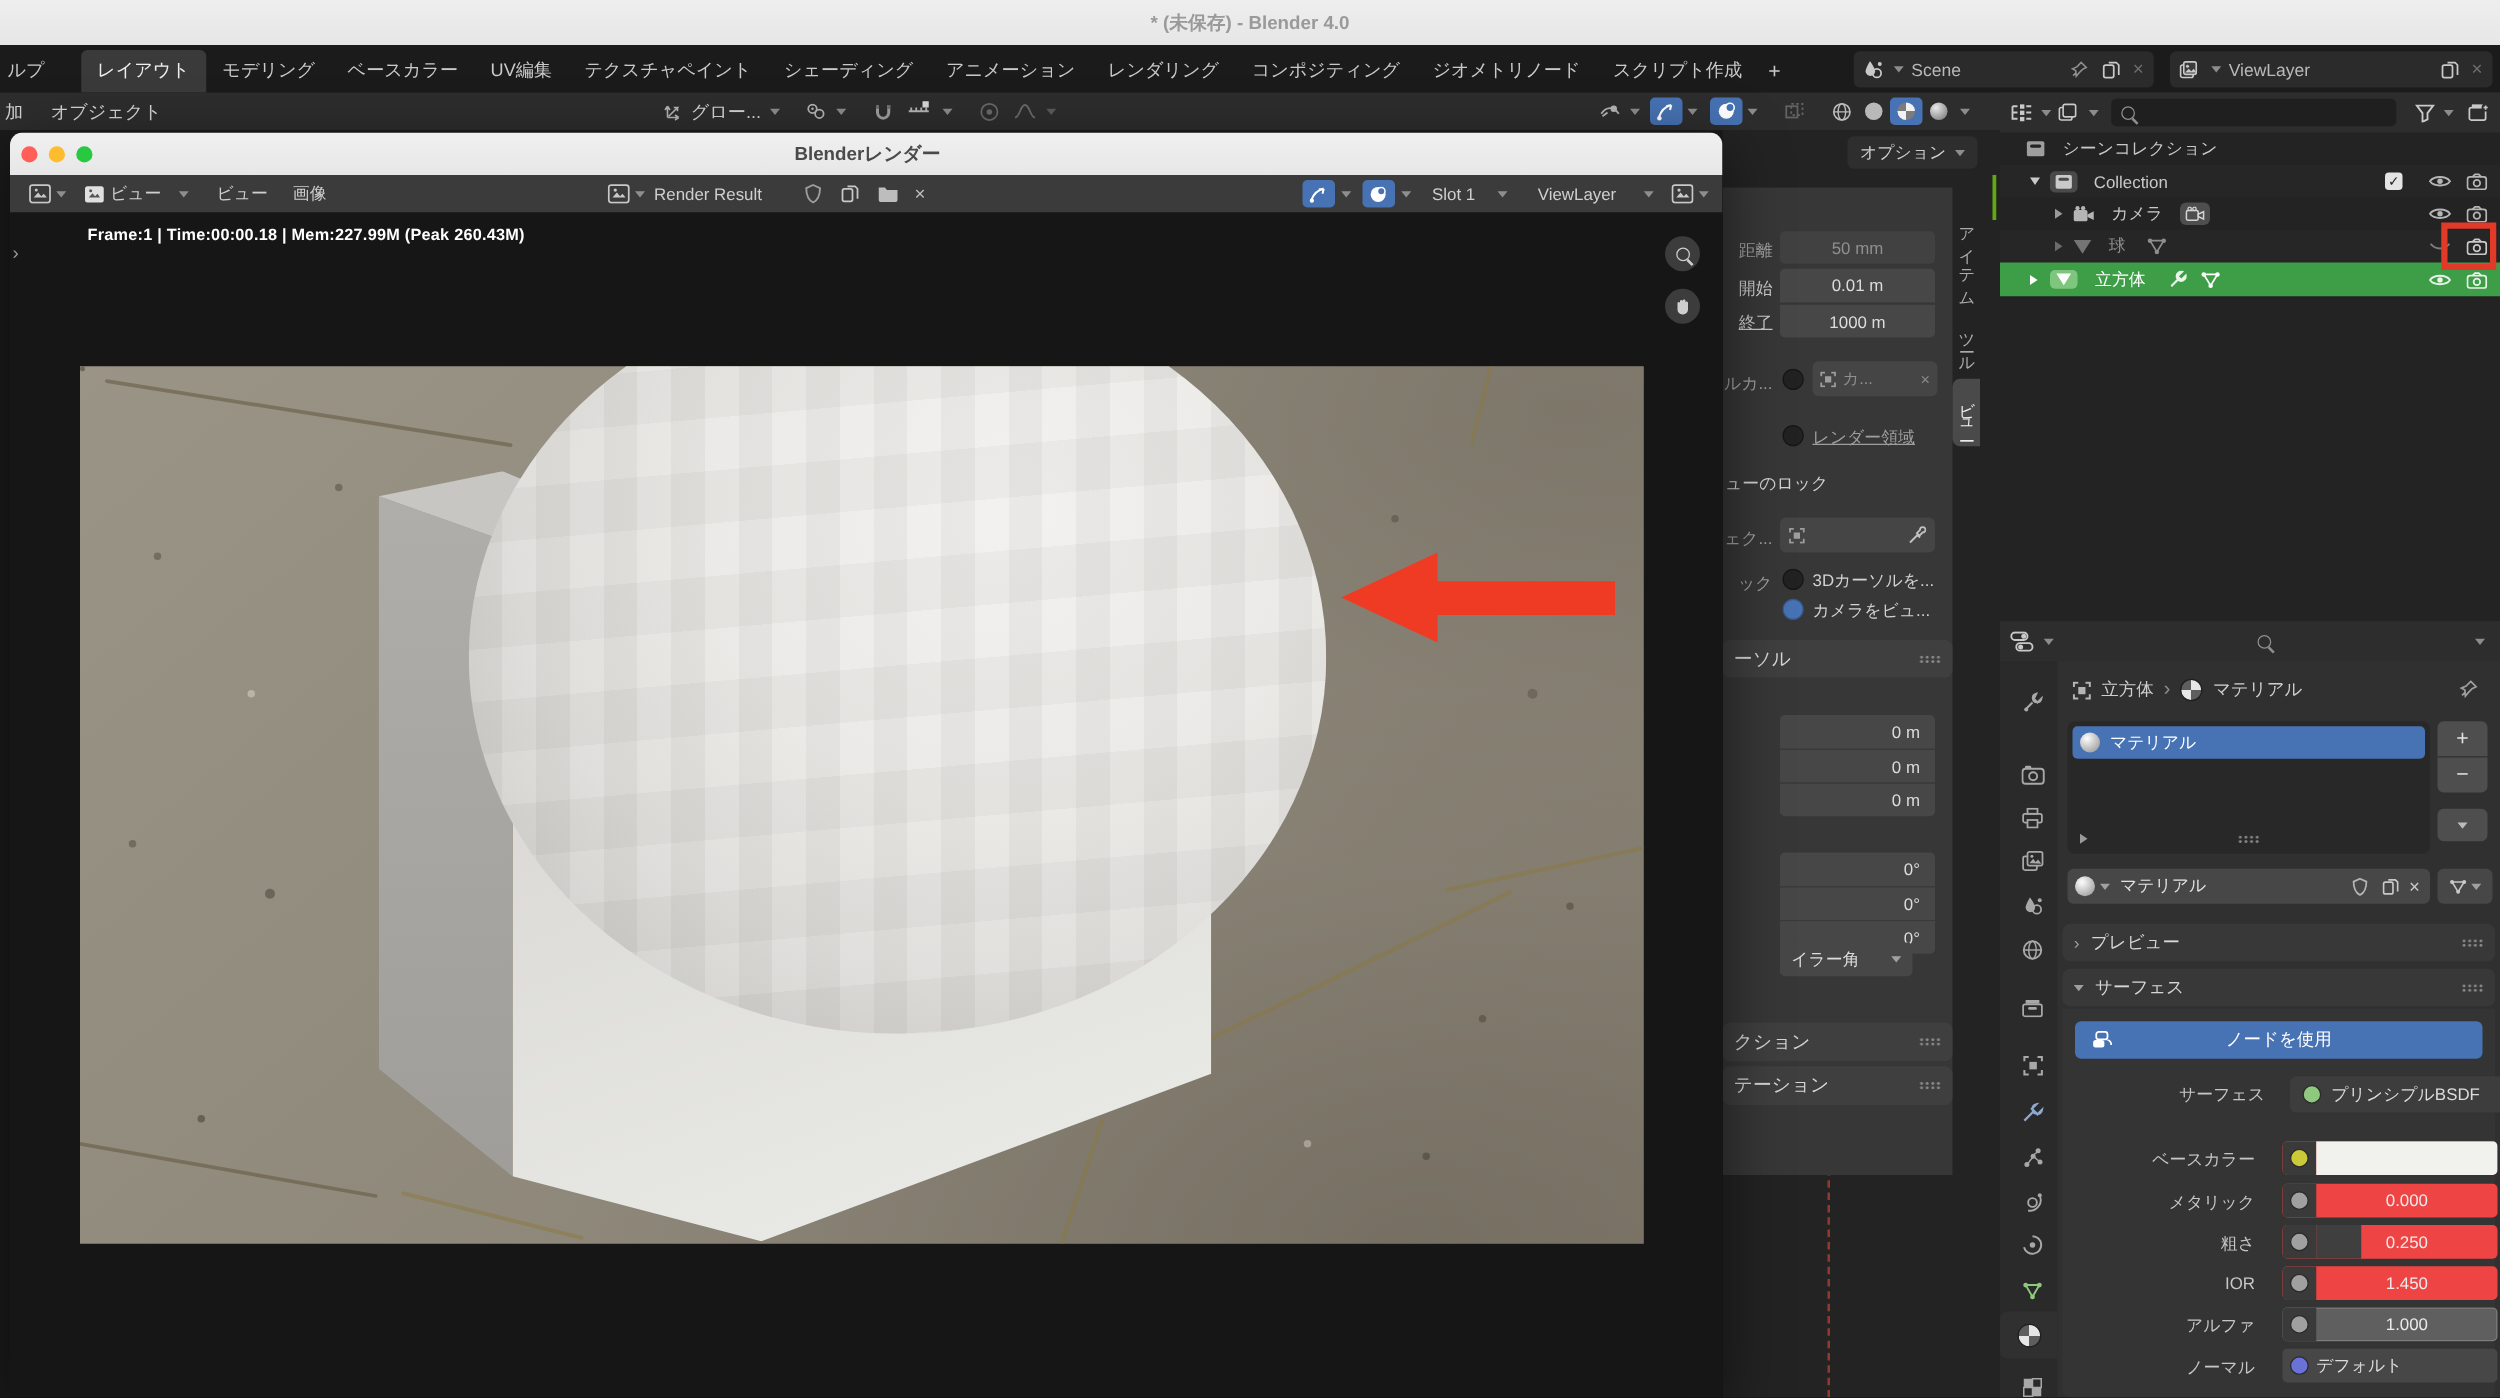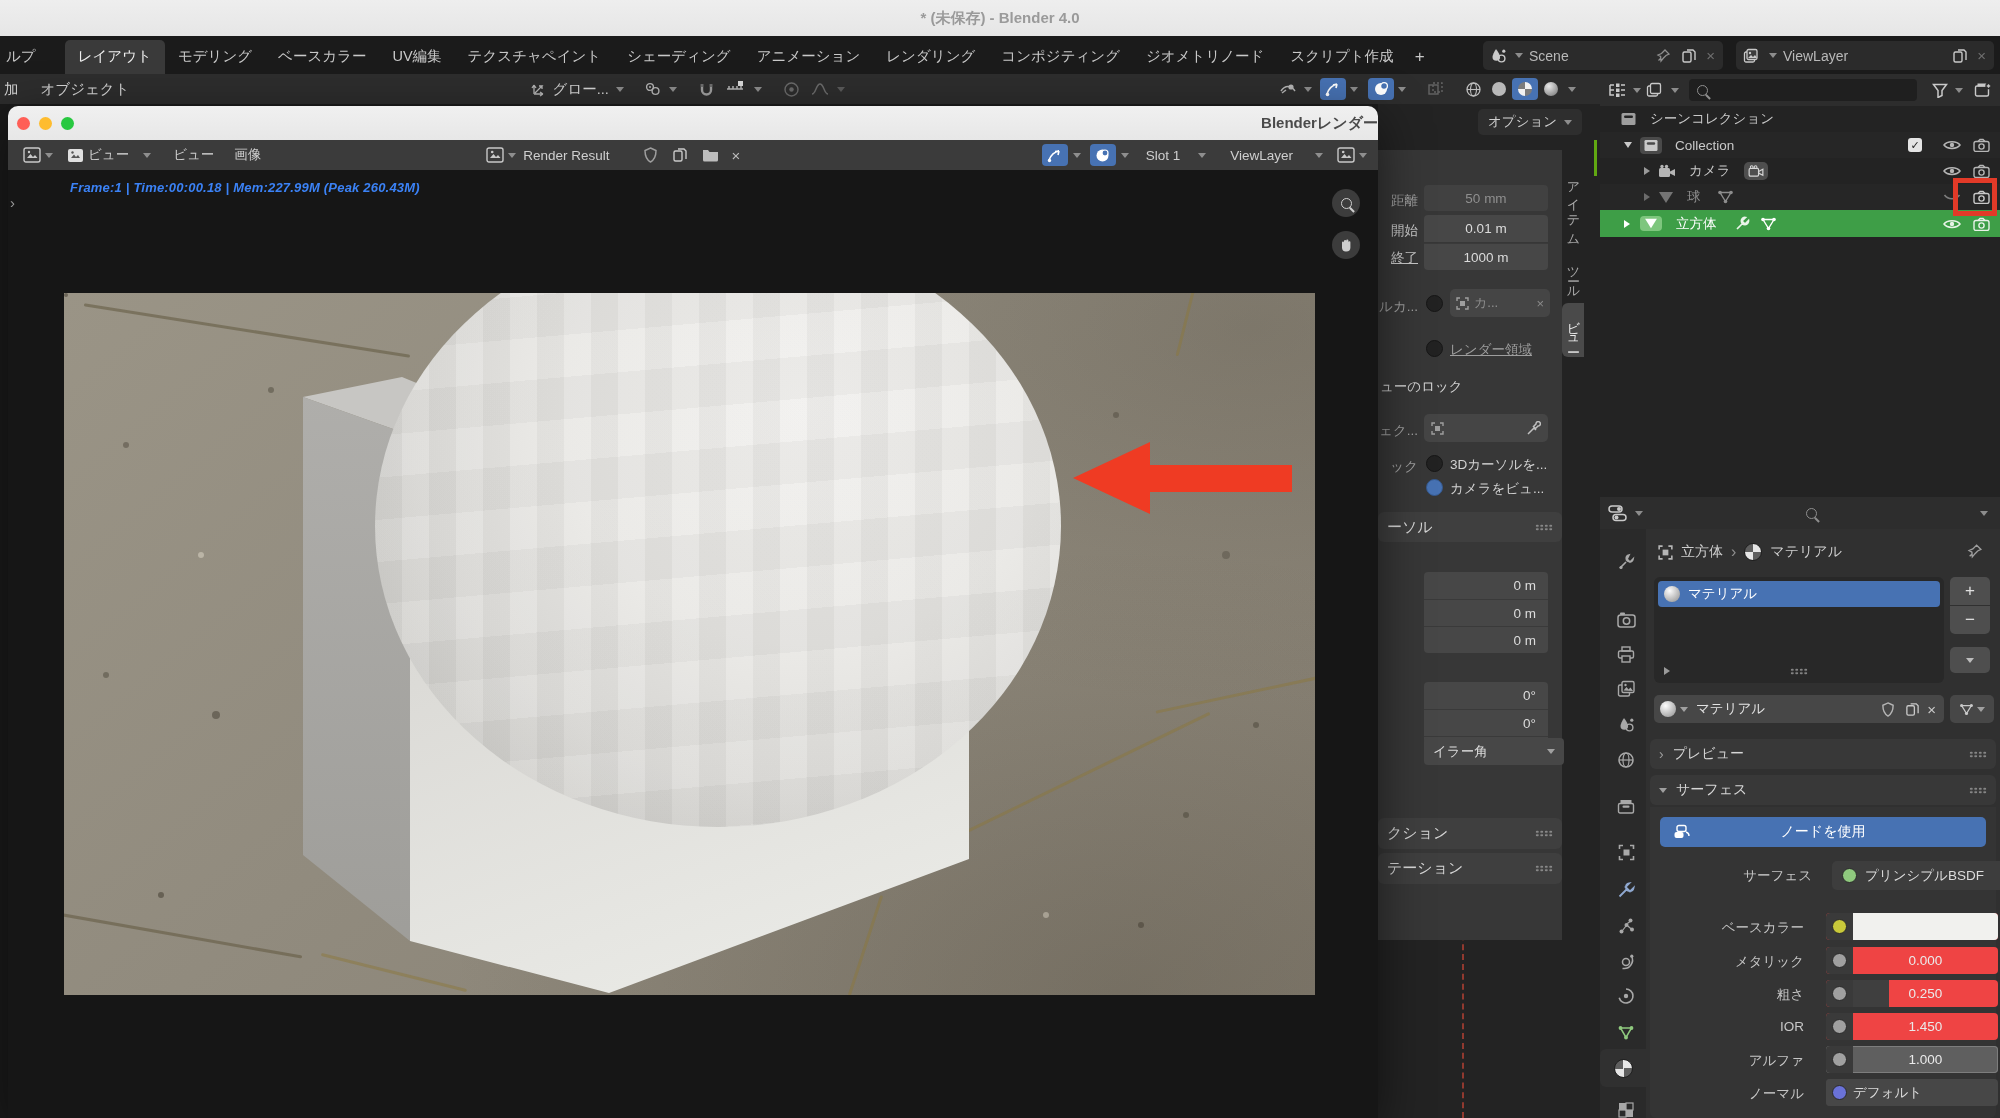--- a/index.html
+++ b/index.html
@@ -30,21 +30,21 @@
   #vpstrip{left:1378px;top:104px;width:222px;height:1014px;background:#232323;overflow:hidden;}
   .npanel-field{background:#474747;border-radius:4px;color:#dcdcdc;font-size:13.5px;display:flex;align-items:center;justify-content:center;}
   .npanel-label{color:#9e9e9e;font-size:13.5px;text-align:right;position:absolute;}
   .nph{background:#3f3f3f;border-radius:6px;color:#d6d6d6;font-size:13.5px;display:flex;align-items:center;padding:0 9px;justify-content:space-between;}
   .ckc{width:15px;height:15px;border-radius:50%;background:#222;border:1px solid #161616;}
   .vtab{writing-mode:vertical-rl;color:#ababab;font-size:13px;letter-spacing:2px;padding:9px 2px;}
   .vtab.active{background:#4a4a4a;border-radius:6px 0 0 6px;color:#ececec;}
   
   #rwin{left:8px;top:106px;width:1370px;height:1012px;border-radius:10px 10px 0 0;box-shadow:0 14px 50px rgba(0,0,0,.55);overflow:hidden;background:#161616;}
   #rwtitle{height:34px;background:linear-gradient(#f0f0f0,#e7e7e7);display:flex;align-items:center;position:relative;}
-  #rwtitle .t{position:absolute;left:2px;right:0;text-align:right;color:#4a4a4a;font-weight:bold;font-size:15px;}
+  #rwtitle .t{position:absolute;left:2px;right:0;text-align:center;color:#4a4a4a;font-weight:bold;font-size:15px;}
   .tl{width:13px;height:13px;border-radius:50%;margin-left:9px;}
   #rwtoolbar{height:30px;background:#3b3b3b;display:flex;align-items:center;color:#cfcfcf;font-size:13.5px;}
   .tbtn{display:flex;align-items:center;gap:4px;padding:0 7px;color:#cfcfcf;}
   .bluebtn{width:26px;height:22px;background:#4772b3;border-radius:4px;display:flex;align-items:center;justify-content:center;color:#fff;}
   
   #photo{left:64px;top:293px;width:1251px;height:702px;background:
      radial-gradient(ellipse at 85% 100%, rgba(70,64,52,.28), transparent 45%),
      radial-gradient(ellipse at 95% 5%, rgba(74,68,56,.25), transparent 40%),
      linear-gradient(140deg,#9a9486 0%,#918b7e 45%,#867f72 100%);overflow:hidden;}
   .crack{position:absolute;background:rgba(96,87,62,.55);border-radius:2px;}
@@ -313,21 +313,21 @@
     </div>
 
     <div class="abs npanel-field" style="left:46px;top:422px;width:124px;height:27px;border-radius:4px 4px 0 0;justify-content:flex-end;padding-right:12px;box-sizing:border-box;">0 m</div>
     <div class="abs npanel-field" style="left:46px;top:449px;width:124px;height:27px;border-radius:0;border-top:1px solid #3a3a3a;box-sizing:border-box;justify-content:flex-end;padding-right:12px;">0 m</div>
     <div class="abs npanel-field" style="left:46px;top:476px;width:124px;height:27px;border-radius:0 0 4px 4px;border-top:1px solid #3a3a3a;box-sizing:border-box;justify-content:flex-end;padding-right:12px;">0 m</div>
 
     <div class="abs npanel-field" style="left:46px;top:532px;width:124px;height:27px;border-radius:4px 4px 0 0;justify-content:flex-end;padding-right:12px;box-sizing:border-box;">0°</div>
     <div class="abs npanel-field" style="left:46px;top:559px;width:124px;height:27px;border-radius:0;border-top:1px solid #3a3a3a;box-sizing:border-box;justify-content:flex-end;padding-right:12px;">0°</div>
     <div class="abs npanel-field" style="left:46px;top:586px;width:124px;height:27px;border-radius:0 0 4px 4px;border-top:1px solid #3a3a3a;box-sizing:border-box;justify-content:flex-end;padding-right:12px;">0°</div>
 
-    <div class="abs npanel-field row" style="left:46px;top:588px;width:140px;height:27px;justify-content:space-between;padding:0 9px;box-sizing:border-box;">
+    <div class="abs npanel-field row" style="left:46px;top:604px;width:106px;height:27px;justify-content:space-between;padding:0 9px;box-sizing:border-box;">
       <span>イラー角</span>
         <span class="chev" style="color:#b0b0b0;"></span>
     </div>
 
     <div class="abs nph" style="left:0;top:668px;width:184px;height:31px;box-sizing:border-box;">
       <span style="font-size:15px;">クション</span>
         <span class="grip"></span>
     </div>
     <div class="abs nph" style="left:0;top:703px;width:184px;height:31px;box-sizing:border-box;">
       <span style="font-size:15px;">テーション</span>
@@ -425,21 +425,21 @@
           <path d="M4 11 l3.5-4 2.5 3 2-2 2.5 3" fill="#c9c9c9"></path>
           <circle cx="6.2" cy="5" r="1.3" fill="#c9c9c9"></circle>
         </svg>
       <span class="chev" style="color:#9e9e9e;"></span>
     </span>
     <span style="width:4px;"></span>
   </div>
 
   <div style="position:absolute;left:0;top:64px;right:0;bottom:0;background:#161616;">
     <span class="abs" style="left:2px;top:24px;color:#9a9a9a;font-size:15px;">›</span>
-    <div class="abs" style="left:62px;top:10px;color:#3b82f6;font-size:13px;font-weight:bold;letter-spacing:.2px;font-style:italic;">Frame:1 | Time:00:00.18 | Mem:227.99M (Peak 260.43M)</div>
+    <div class="abs" style="left:62px;top:10px;color:#ffffff;font-size:13px;font-weight:bold;letter-spacing:.2px;">Frame:1 | Time:00:00.18 | Mem:227.99M (Peak 260.43M)</div>
     <div class="abs" style="left:1324px;top:19px;width:28px;height:28px;border-radius:50%;background:#3c3c3c;display:flex;align-items:center;justify-content:center;color:#cfcfcf;">
         <span class="mag"></span>
       </div>
     <div class="abs" style="left:1324px;top:61px;width:28px;height:28px;border-radius:50%;background:#3c3c3c;display:flex;align-items:center;justify-content:center;">
       <svg width="15" height="15" viewBox="0 0 15 15">
           <path d="M3 8 V4.5 a1 1 0 0 1 2 0 V3 a1.1 1.1 0 0 1 2.2 0 V2.6 a1.1 1.1 0 0 1 2.2 0 V4 a1 1 0 0 1 2 .3 V9.5 a4 4 0 0 1 -4 4 H6.8 A3.8 3.8 0 0 1 3 9.8 Z" fill="#cfcfcf"></path>
         </svg>
     </div>
   </div>
 </div>

